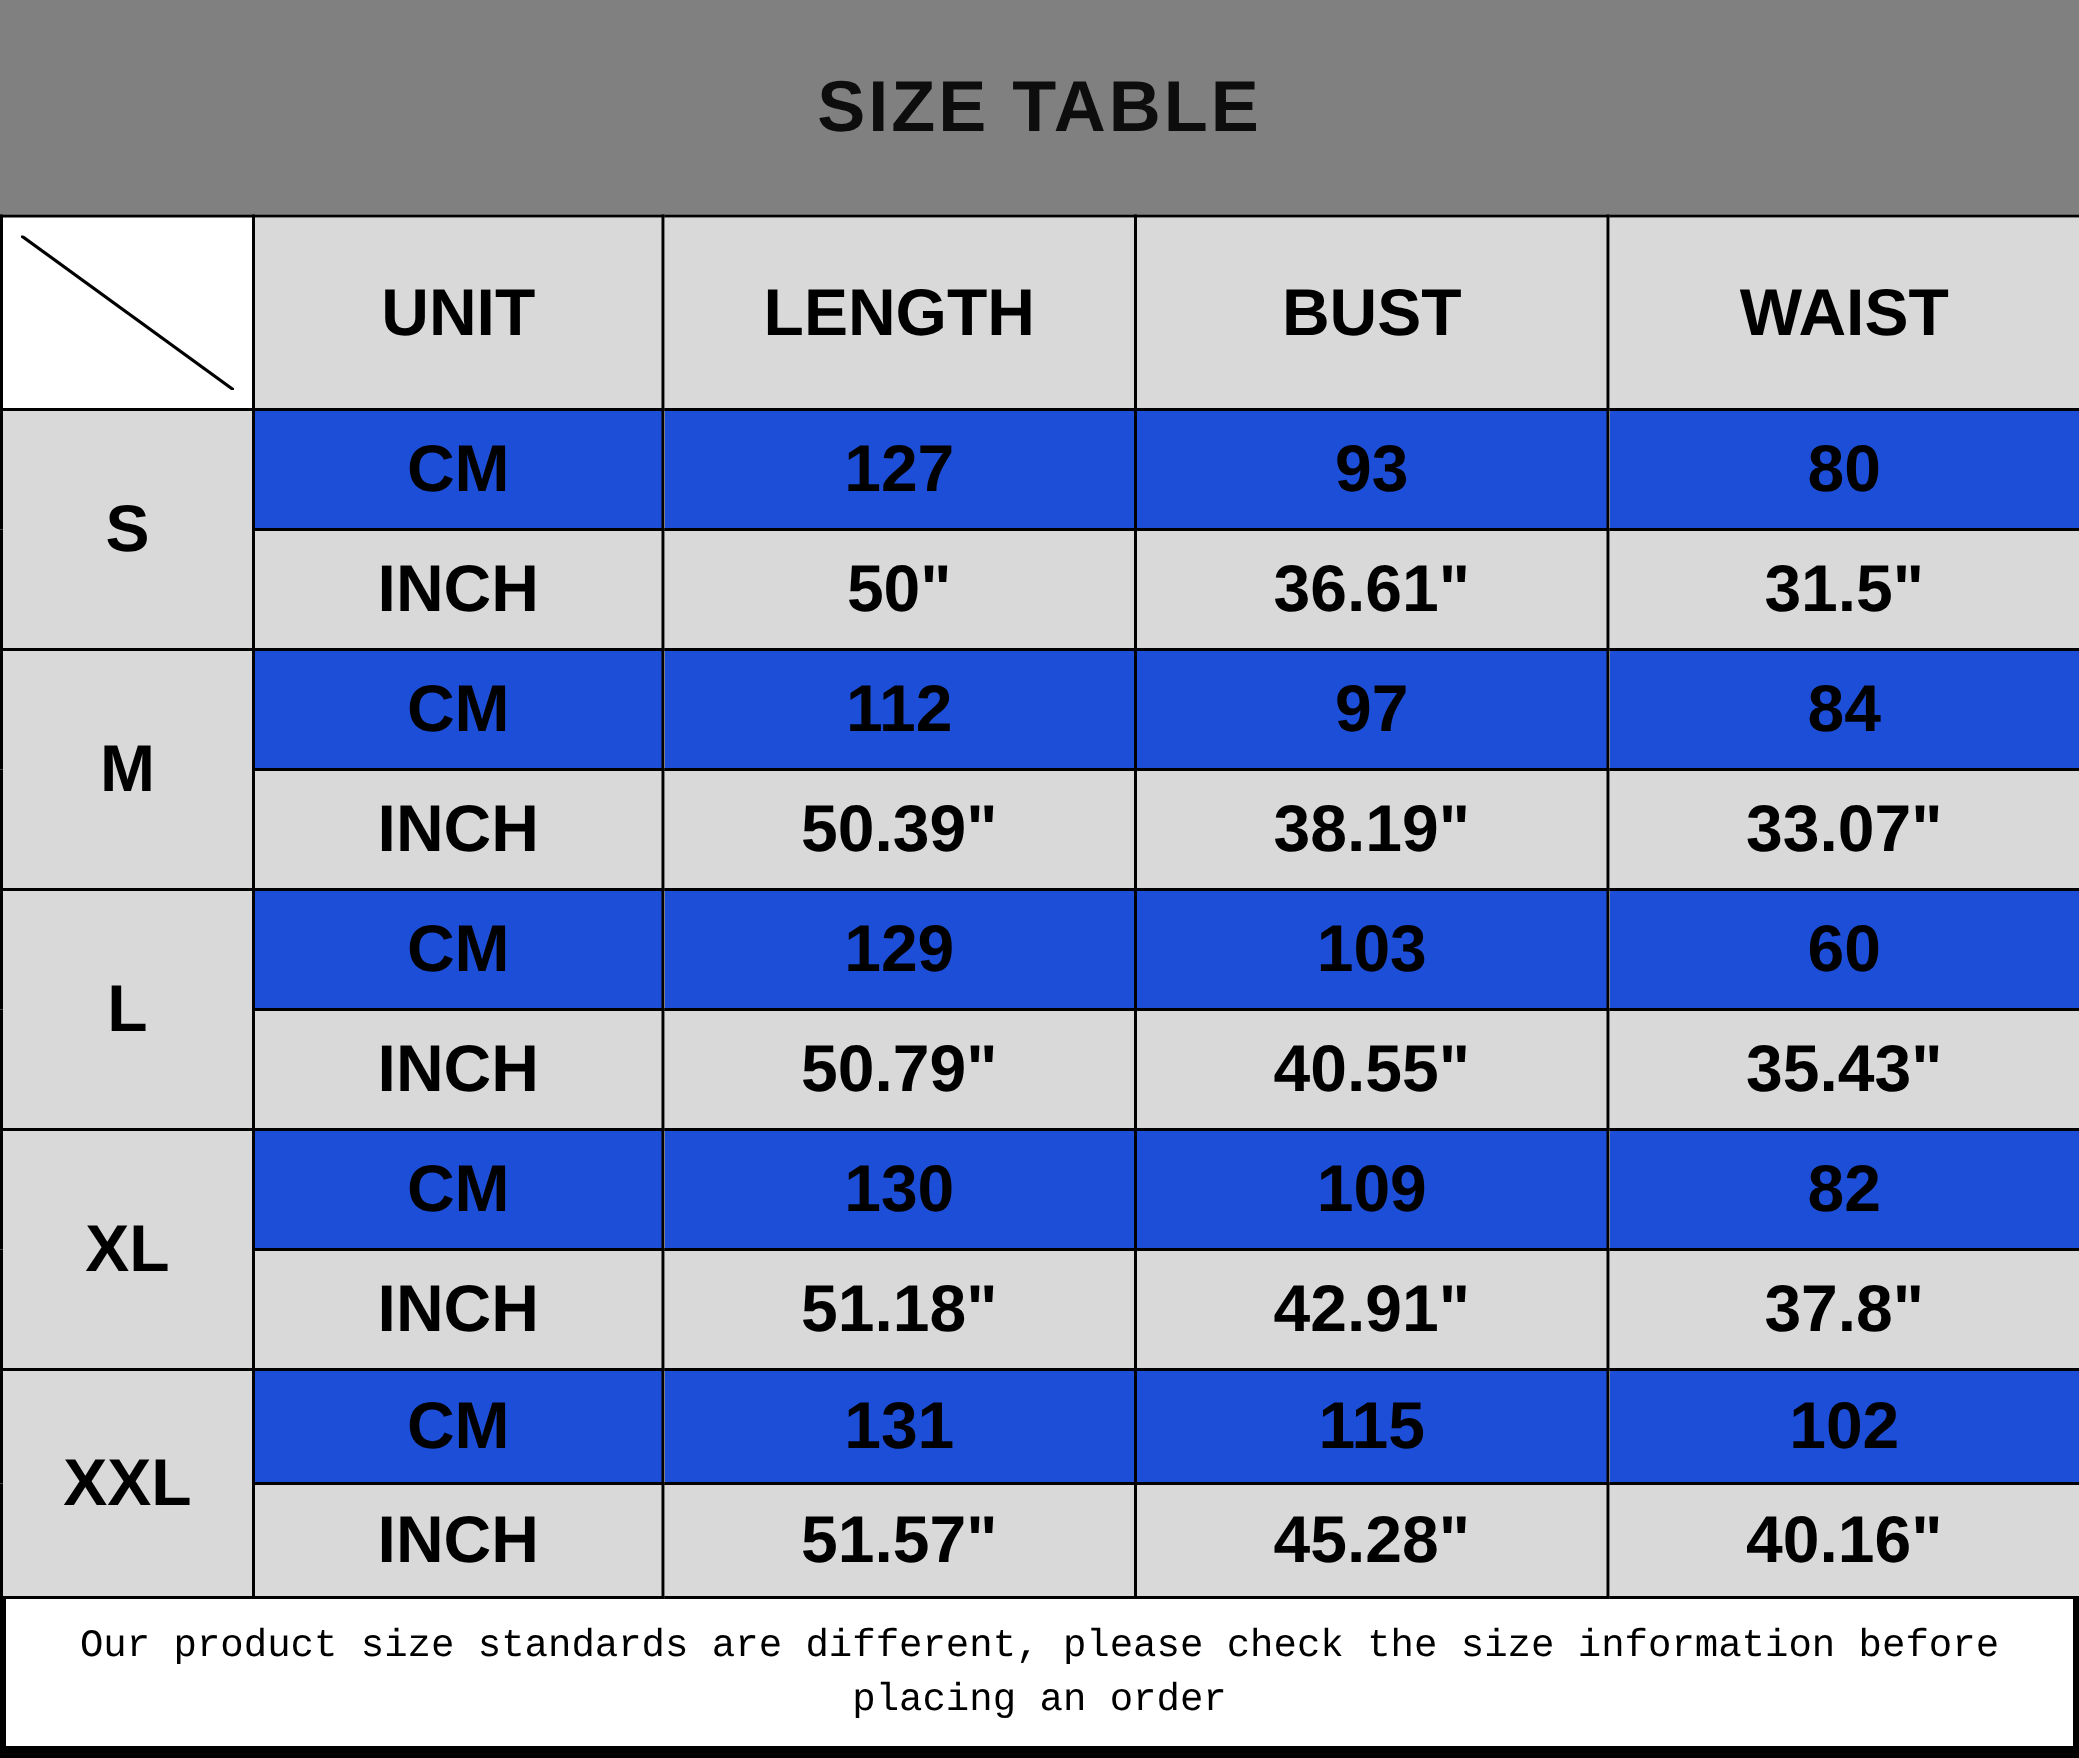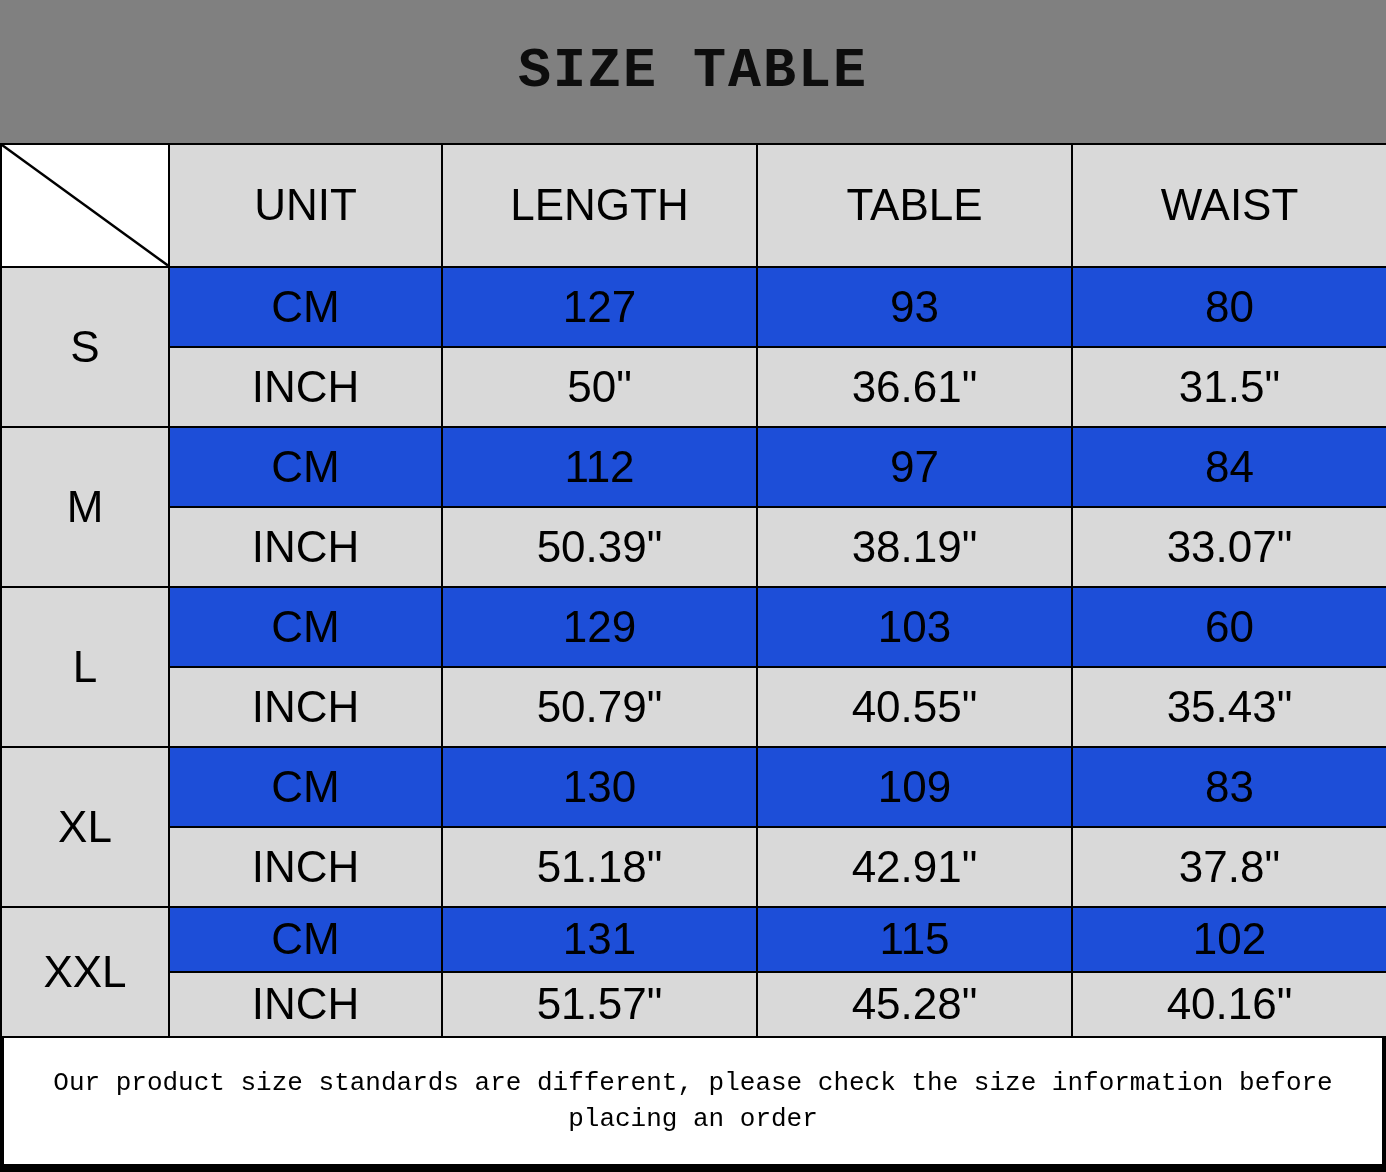--- a/index.html
+++ b/index.html
@@ -15,40 +15,39 @@
   
   .banner {
     height: 143px;
     background: #808080;
     display: flex;
     align-items: center;
     justify-content: center;
     flex: 0 0 auto;
   }
   .banner-title {
-    font-size: 55px;
+    font-size: 48px;
     font-weight: bold;
     letter-spacing: 2px;
     color: #0d0d0d;
-    font-family: Liberation Mono, monospace;
   }
   
   table.size-table {
     width: 1386px;
     border-collapse: collapse;
     table-layout: fixed;
     flex: 0 0 auto;
   }
   table.size-table td, table.size-table th {
     border: 2px solid #000000;
     text-align: center;
     vertical-align: middle;
-    font-weight: normal;
+    font-weight: bold;
     font-size: 44px;
-    padding: 0;
+    padding: 12px;
     overflow: hidden;
   }
   .col-size  { width: 168px; }
   .col-unit  { width: 273px; }
   .col-meas  { width: 315px; }
 
   tr.head-row       { height: 122px; }
   tr.data-row       { height: 80px; }
   tr.data-row-short { height: 65px; }
 
@@ -101,21 +100,21 @@
     </colgroup>
     <tbody>
       <tr class="head-row">
         <td class="corner">
           <svg viewBox="0 0 168 122" preserveAspectRatio="none">
             <line x1="0" y1="0" x2="168" y2="122" stroke="#000000" stroke-width="2.5"></line>
           </svg>
         </td>
         <th class="cell-gray">UNIT</th>
         <th class="cell-gray">LENGTH</th>
-        <th class="cell-gray">TABLE</th>
+        <th class="cell-gray">BUST</th>
         <th class="cell-gray">WAIST</th>
       </tr>
 
       <tr class="data-row">
         <td rowspan="2" class="cell-gray">S</td>
         <td class="cell-white">CM</td>
         <td class="cell-white">127</td>
         <td class="cell-white">93</td>
         <td class="cell-white">80</td>
       </tr>
@@ -152,21 +151,21 @@
         <td class="cell-gray">50.79"</td>
         <td class="cell-gray">40.55"</td>
         <td class="cell-gray">35.43"</td>
       </tr>
 
       <tr class="data-row">
         <td rowspan="2" class="cell-gray">XL</td>
         <td class="cell-white">CM</td>
         <td class="cell-white">130</td>
         <td class="cell-white">109</td>
-        <td class="cell-white">83</td>
+        <td class="cell-white">82</td>
       </tr>
       <tr class="data-row">
         <td class="cell-gray">INCH</td>
         <td class="cell-gray">51.18"</td>
         <td class="cell-gray">42.91"</td>
         <td class="cell-gray">37.8"</td>
       </tr>
 
       <tr class="data-row-short">
         <td rowspan="2" class="cell-gray">XXL</td>

